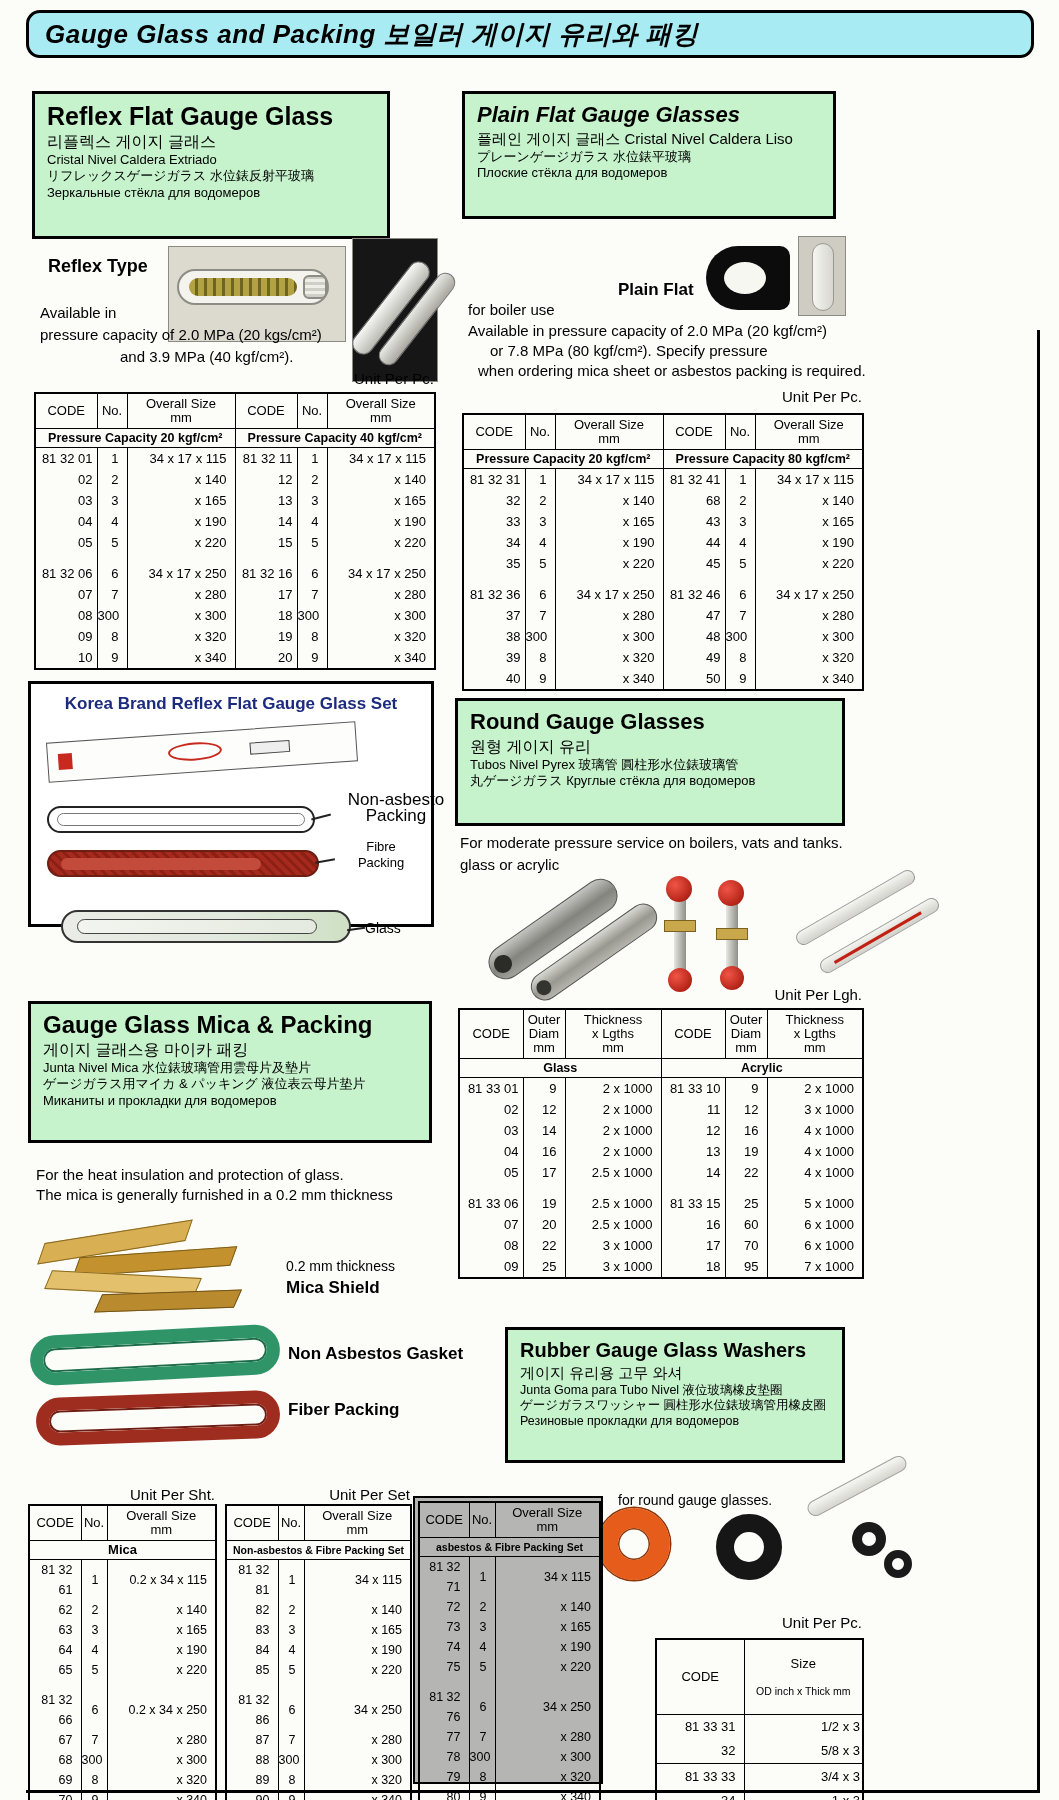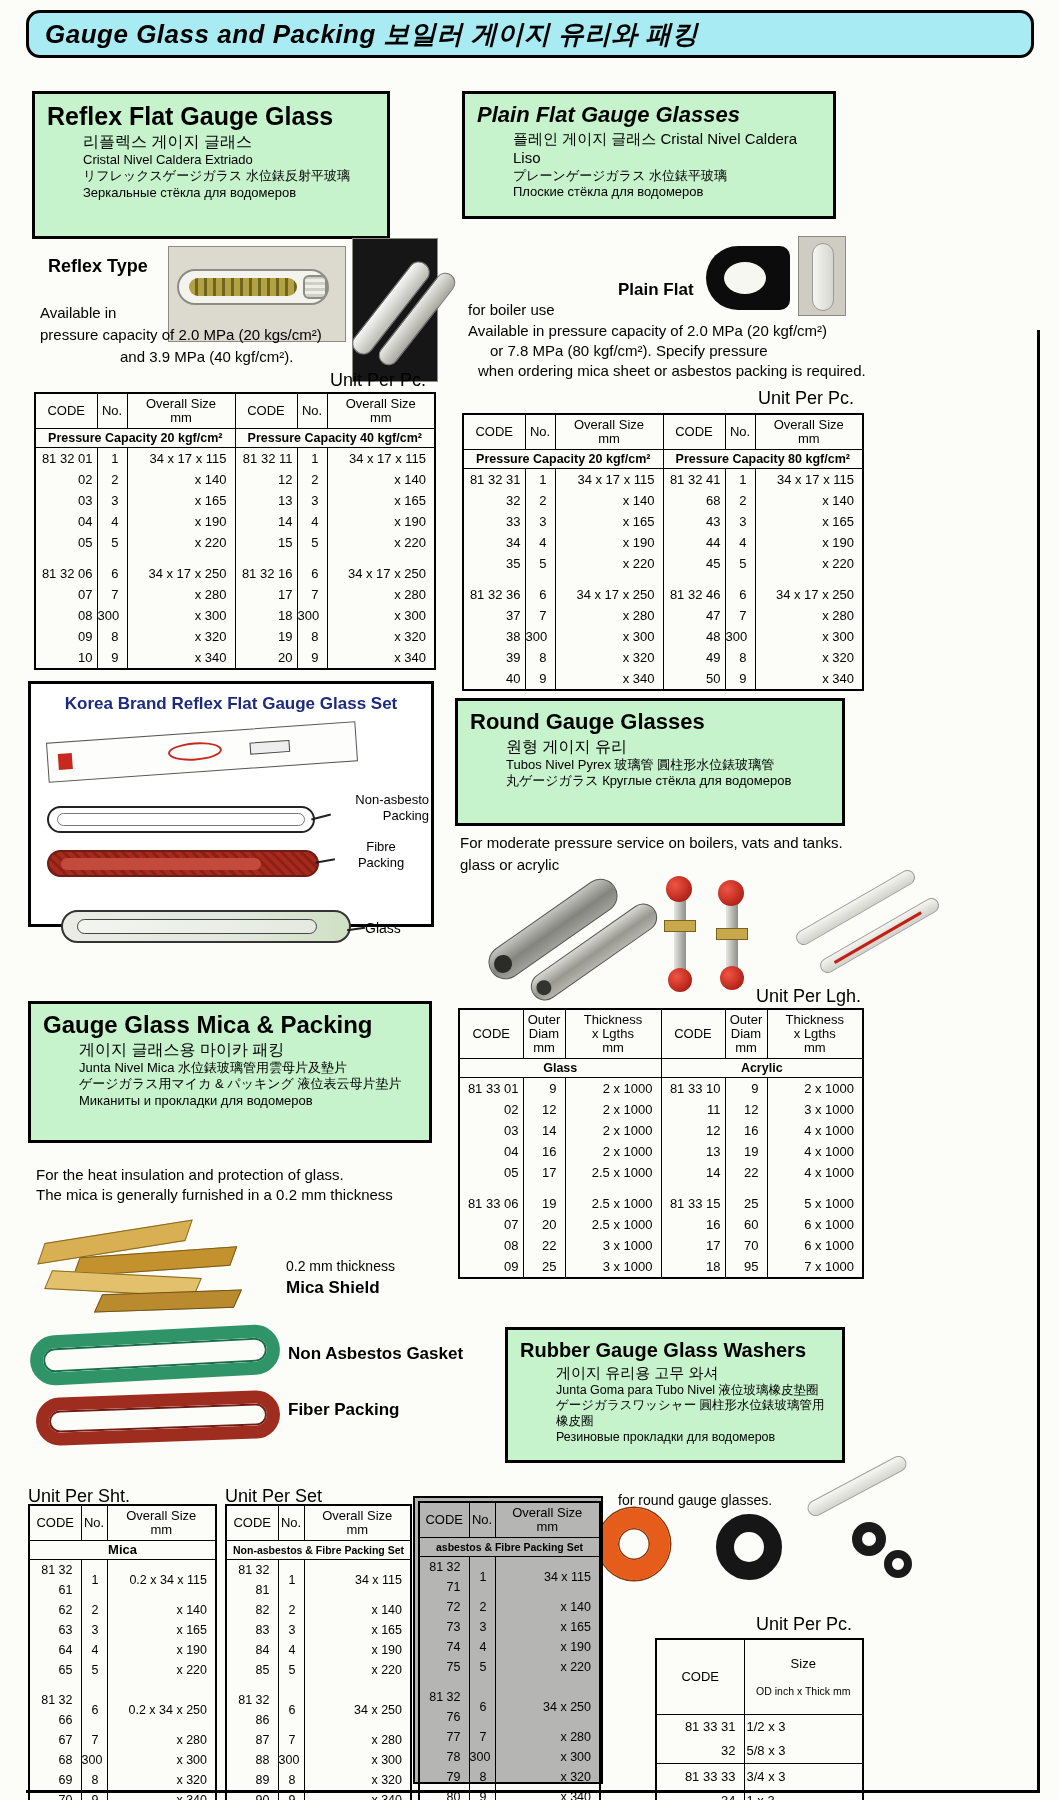--- a/index.html
+++ b/index.html
@@ -9,40 +9,40 @@
   .pre { white-space:pre-line; }
 
   
   .banner { left:26px; top:10px; width:1008px; height:48px; background:#a9ebf2; border:3px solid #000;
             border-radius:14px; display:flex; align-items:center; padding-left:16px;
             font-size:26px; font-weight:bold; font-style:italic; letter-spacing:.5px; }
 
   
   .gbox { background:#c6f3cc; border:3px solid #000; padding:6px 12px; }
   .gbox .t1 { font-weight:bold; }
-  .gbox .ln { line-height:1.25;margin-left:36px; }
+  .gbox .ln { line-height:1.25; }
 
   
   table.ct { border-collapse:collapse; width:100%; table-layout:fixed; border:2px solid #000; background:transparent; }
   .ct th, .ct td { border-left:1px solid #000; font-size:13px; }
   .ct th:first-child, .ct td:first-child { border-left:none; }
   .ct thead th { text-align:center; white-space:pre-line; line-height:14px; padding:3px 1px;
                  border-bottom:1px solid #000; font-weight:normal; }
   .ct thead tr.band th { font-weight:bold; font-size:12.5px; line-height:16px; padding:1px 1px; }
   .ct td { text-align:right; line-height:21px; padding:0 8px 0 0; overflow:hidden; }
   .ct tbody + tbody tr:first-child td { padding-top:10px; }
   .ct.lined tbody + tbody tr:first-child td { border-top:1.5px solid #000; padding-top:1px; }
   .ct6 td:nth-child(4), .ct6 thead tr:first-child th:nth-child(4) { border-left:1.5px solid #000; }
   .ct6 thead tr.band th:nth-child(2) { border-left:1.5px solid #000; }
   .ct6 td:nth-child(1), .ct6 td:nth-child(4) { padding-right:4px; }
   .smallrows td { font-size:12.5px; line-height:20px; }
   .ct2 td { line-height:24px; }
-  .ct2 td:nth-child(2) { text-align:left; padding:0 2px; }
-
-  .unit { font-size:18px; text-align:left; }
+  .ct2 td:nth-child(2) { text-align:right; padding:0 2px; }
+
+  .unit { font-size:15px; text-align:right; }
   .lead { position:absolute; height:1.5px; background:#222; }
 
   
   .photo { border:1px solid #8b8b84; }
   .pill { border-radius:999px; }
 </style>
 </head>
 <body>
 
 <div id="page">
@@ -331,21 +331,21 @@
     <div class="abs" style="left:16px;top:48px;width:310px;height:40px;border:1.5px solid #555;background:#fdfdfc;transform:rotate(-4deg)">
       <div class="abs" style="left:10px;top:11px;width:14px;height:16px;background:#c8291f"></div>
       <div class="abs" style="left:120px;top:9px;width:54px;height:18px;border:2px solid #c8291f;border-radius:50%;background:#fff"></div>
       <div class="abs" style="left:202px;top:13px;width:40px;height:12px;border:1px solid #444;background:#eee"></div>
     </div>
 
     <div class="abs pill" style="left:16px;top:122px;width:268px;height:27px;background:#fff;border:2px solid #222">
       <div class="abs pill" style="left:8px;top:5px;width:248px;height:13px;border:1.2px solid #777"></div>
     </div>
     <div class="lead" style="left:280px;top:132px;width:20px;transform:rotate(-14deg)"></div>
-    <div class="abs pre" style="left:292px;top:108px;width:106px;font-size:13px;text-align:right;line-height:16px">Non-asbesto
+    <div class="abs pre" style="left:312px;top:108px;width:106px;font-size:17px;text-align:center;line-height:16px">Non-asbesto
 Packing</div>
 
     <div class="abs pill" style="left:16px;top:166px;width:272px;height:27px;border:2px solid #6d1d12;background:repeating-linear-gradient(45deg,#a5291c 0 4px,#8c2015 4px 7px)">
       <div class="abs pill" style="left:12px;top:6px;width:200px;height:12px;background:#c34b3c"></div>
     </div>
     <div class="lead" style="left:284px;top:176px;width:20px;transform:rotate(-10deg)"></div>
     <div class="abs pre" style="left:302px;top:155px;width:96px;font-size:13px;text-align:center;line-height:16px">Fibre
 Packing</div>
 
     <div class="abs pill" style="left:30px;top:226px;width:290px;height:33px;border:2px solid #333;background:linear-gradient(90deg,#eaece5,#e1e8dd 60%,#cfe0c4)">

